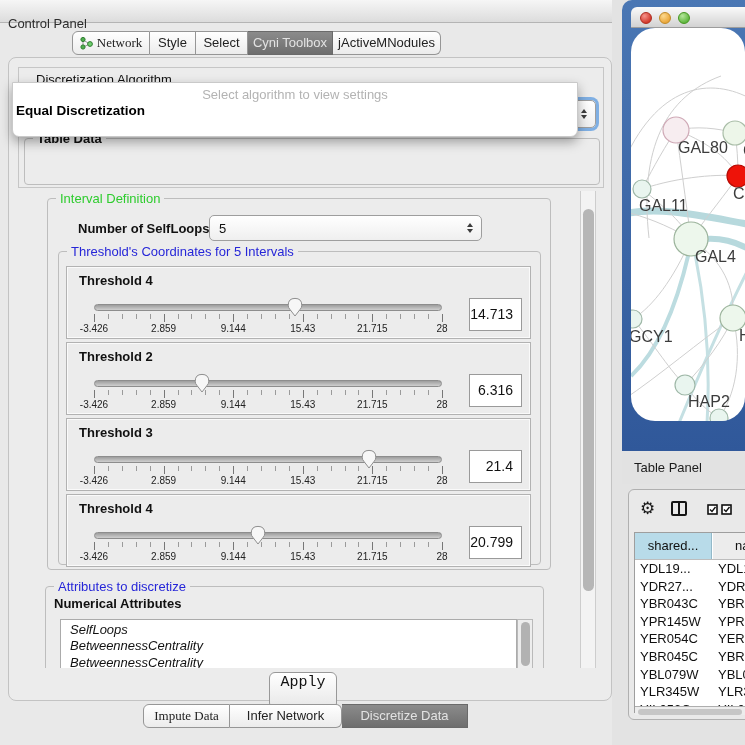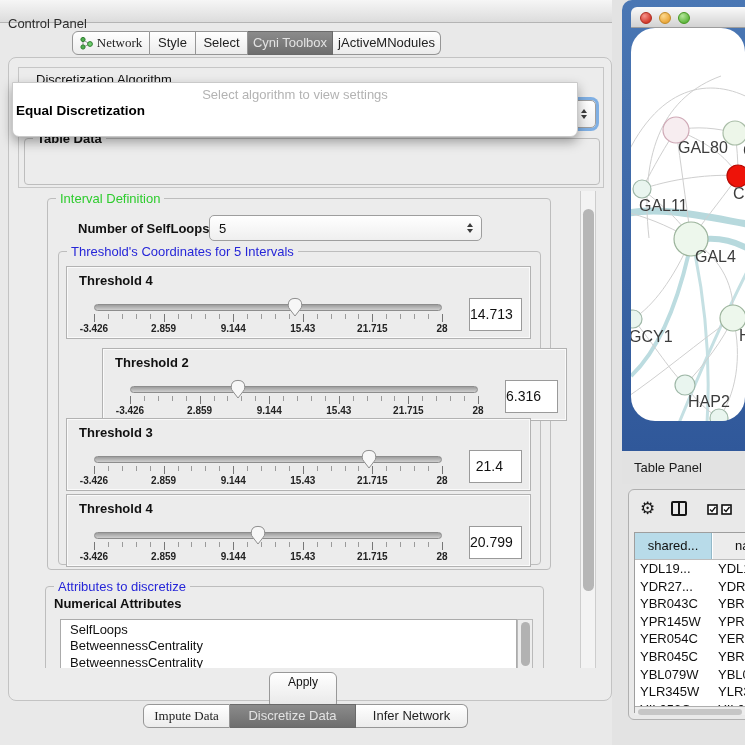--- a/index.html
+++ b/index.html
@@ -64,36 +64,36 @@
 
   .thr-box { position:absolute; left:7px; width:465px; height:73px; background:#ececec;
     border:1px solid #b2b2b2; box-shadow:inset 0 0 0 1px #fafafa; }
   .thr-label { position:absolute; left:12px; top:6px; font-weight:bold; color:#111; }
   .sl-track { position:absolute; left:27px; top:37px; width:348px; height:7px; border-radius:4px;
     border:1px solid #8d8d8d; background:linear-gradient(#9d9d9d,#cfcfcf); }
   .sl-ticks { position:absolute; left:27px; top:47px; width:348px; height:9px; }
   .sl-ticks .tick { position:absolute; top:0; width:1px; height:5px; background:#9a9a9a; }
   .sl-ticks .tick.major { height:8px; background:#777; }
   .sl-labels { position:absolute; left:27px; top:56px; width:348px; height:12px; }
-  .sl-labels .tlab { position:absolute; width:60px; text-align:center; font-size:10px; font-weight:bold; color:#222; }
+  .sl-labels .tlab { position:absolute; width:60px; text-align:center; font-size:10px; font-weight:normal; color:#222; }
   .sl-thumb { position:absolute; top:30px; width:16px; height:20px; }
   .thr-value { position:absolute; left:402px; top:31px; width:53px; height:33px; background:#fff;
-    border:1px solid #9a9a9a; text-align:right; padding-right:18px; font-size:14px; line-height:31px; color:#111; }
+    border:1px solid #9a9a9a; text-align:right; padding-right:8px; font-size:14px; line-height:31px; color:#111; }
 
   #attr-group { left:26px; top:395px; width:499px; height:100px; }
   #attr-title { left:8px; top:9px; font-weight:bold; color:#111; }
   #attr-list { position:absolute; left:14px; top:32px; width:457px; height:50px; background:#fff;
-    border:1px solid #ababab; overflow:hidden; padding-top:2px; }
+    border:1px solid #ababab; overflow:hidden; padding-top:2px;font-style:italic; }
   .attr-item { padding-left:9px; font-size:13px; line-height:16.4px; color:#111; }
   #attr-vscroll { position:absolute; left:471px; top:32px; width:16px; height:50px; background:#ededed;
     border:1px solid #b9b9b9; }
   #attr-vthumb { position:absolute; left:2.5px; top:2px; width:9px; height:44px; background:#b2b2b2; border-radius:5px; }
 
   #apply-btn { left:260px; top:614px; width:68px; height:37px; background:linear-gradient(#ffffff,#e7e7e7);
-    border:1px solid #989898; border-radius:6px; text-align:center; line-height:19px; font-size:12px; color:#111; }
+    border:1px solid #989898; border-radius:6px; text-align:center; line-height:19px; font-size:15px; color:#111;font-family:Liberation Mono, monospace; }
 
   
   #popup { left:12px; top:82px; width:566px; height:55px; background:#fff; border:1px solid #c9c9c9;
     border-radius:0 0 7px 7px; box-shadow:0 5px 12px rgba(0,0,0,.35); z-index:60; }
   #popup-hint { position:absolute; left:0; top:4px; width:100%; text-align:center; color:#b3b3b3; font-size:13px; }
   .popup-item { position:absolute; left:3px; font-size:13.5px; color:#000; white-space:nowrap; }
   #popup-item-0 { top:20px; font-weight:bold; }
   #popup-item-1 { top:36px; }
 
   
@@ -233,21 +233,21 @@
                   <span class="tlab" style="left: calc(40% - 30px);">9.144</span>
                   <span class="tlab" style="left: calc(60% - 30px);">15.43</span>
                   <span class="tlab" style="left: calc(80% - 30px);">21.715</span>
                   <span class="tlab" style="left: calc(100% - 30px);">28</span>
                 </div>
                 <div class="sl-thumb" style="left: 219.865px;"><svg width="16" height="20" viewBox="0 0 16 20">
                     <path d="M8 19 L3 12.5 Q1.2 10.8 1.2 8.2 Q1.2 1.4 8 1.4 Q14.8 1.4 14.8 8.2 Q14.8 10.8 13 12.5 Z" fill="#f7f7f7" stroke="#8f8f8f"></path>
                   </svg></div>
                 <div class="thr-value">14.713</div>
               </div>
-              <div class="thr-box" style="top: 96px; margin-left: 36px;">
+              <div class="thr-box" style="top: 90px;">
                 <div class="thr-label">Threshold 2</div>
                 <div class="sl-track"></div>
                 <div class="sl-ticks">
                   <span class="tick major" style="left: 0%;"></span>
                   <span class="tick" style="left: 4%;"></span>
                   <span class="tick" style="left: 8%;"></span>
                   <span class="tick" style="left: 12%;"></span>
                   <span class="tick" style="left: 16%;"></span>
                   <span class="tick major" style="left: 20%;"></span>
                   <span class="tick" style="left: 24%;"></span>
@@ -394,25 +394,25 @@
         <div id="vthumb"></div>
       </div>
 
     <div class="abs" id="apply-btn">Apply</div>
   </div>
 
   <div class="abs seg-row" id="bottom-tabs">
       <div class="seg first" style="width: 87px;">
         <span>Impute Data</span>
       </div>
+      <div class="seg last" style="width: 112px;">
+        <span>Infer Network</span>
+      </div>
       <div class="seg sel" style="width: 126px;">
         <span>Discretize Data</span>
-      </div>
-      <div class="seg last" style="width: 112px;">
-        <span>Infer Network</span>
       </div>
     </div>
 
   <div class="abs" id="popup">
     <div id="popup-hint">Select algorithm to view settings</div>
     <div class="popup-item" id="popup-item-0">Equal Discretization</div>
   </div>
 
   <div class="abs" id="net-window">
     <div id="net-titlebar">

